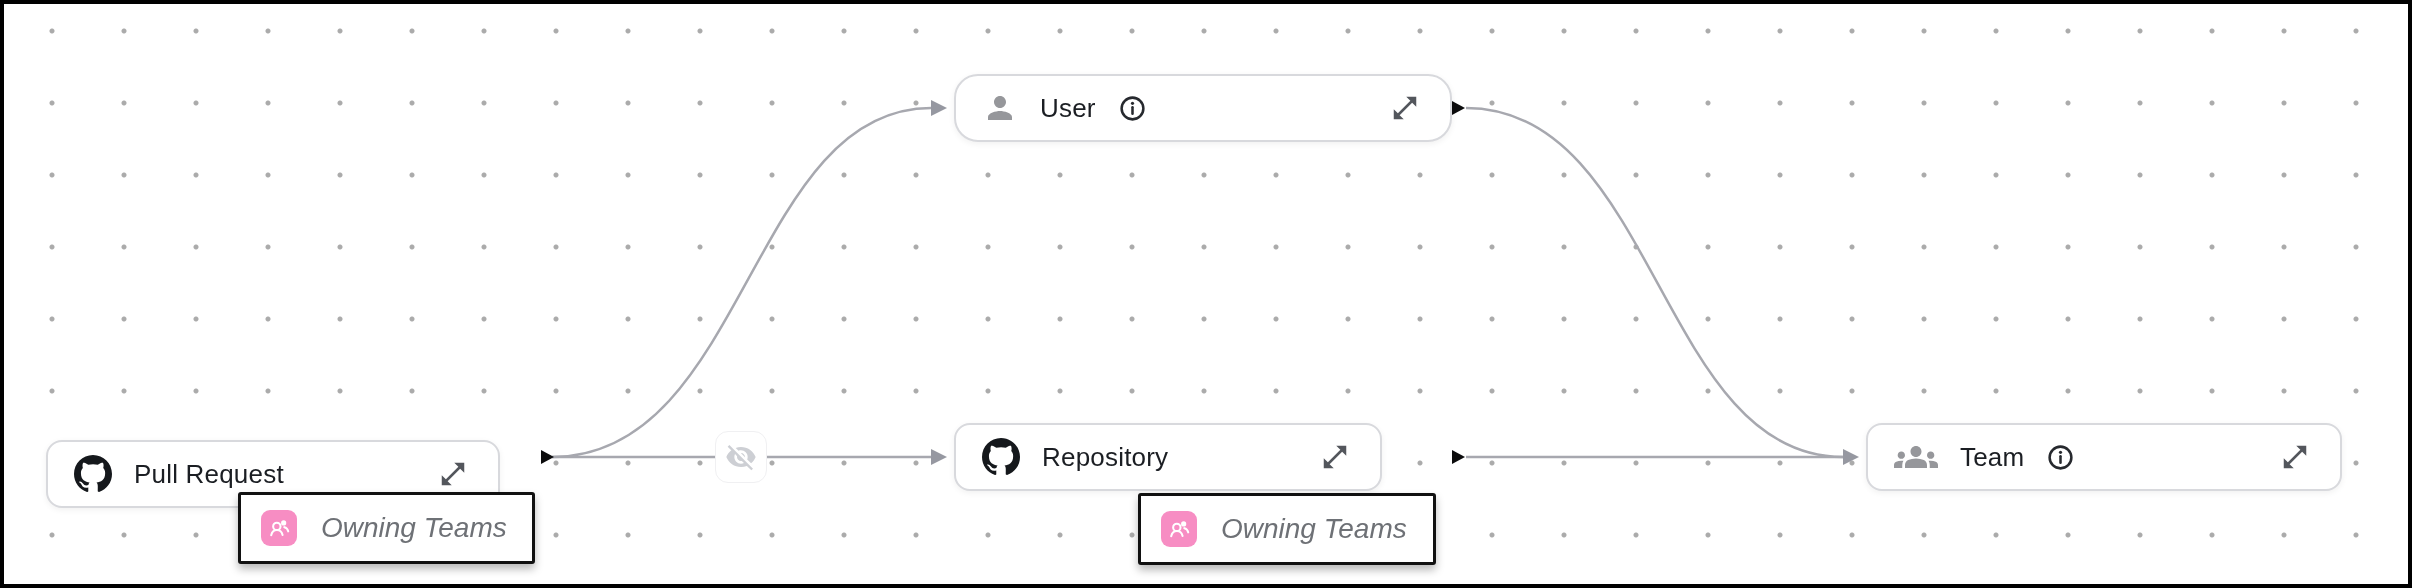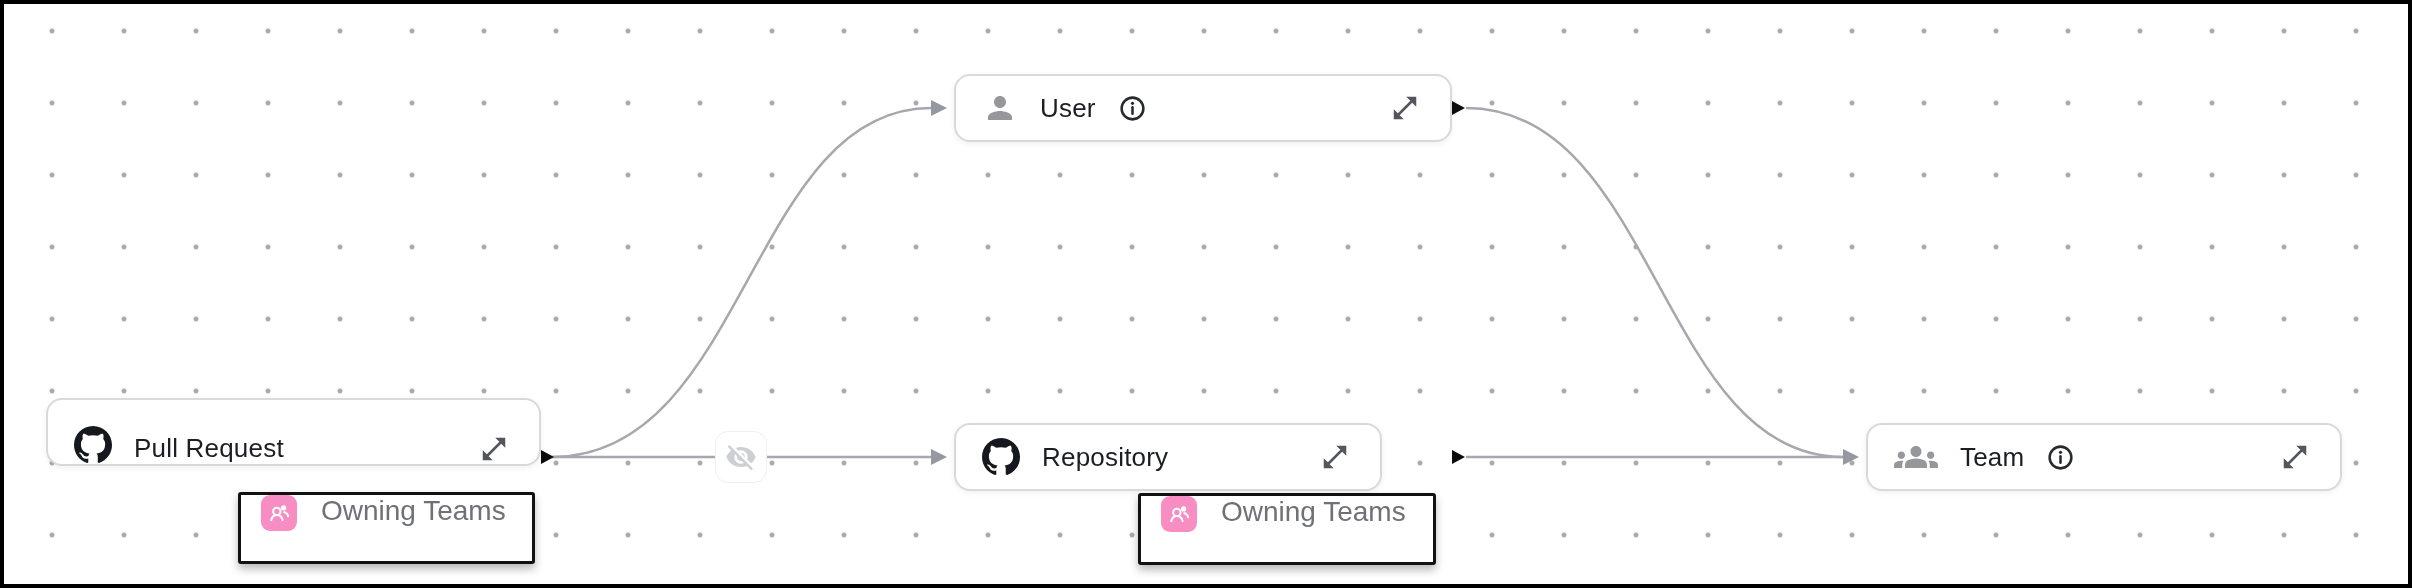--- a/index.html
+++ b/index.html
@@ -28,23 +28,23 @@
   }
   .nicon{display:flex;align-items:center;margin-right:22px;flex:none;}
   .nlabel{font-size:26px;font-weight:500;color:var(--node-title);letter-spacing:.2px;white-space:nowrap;}
   .info{display:flex;align-items:center;margin-left:22px;flex:none;cursor:pointer;}
   .expand{display:flex;align-items:center;margin-left:auto;flex:none;cursor:pointer;}
   .edge-chip{
     position:absolute;z-index:2;width:52px;height:52px;border-radius:13px;background:#fff;
     display:flex;align-items:center;justify-content:center;border:1px solid #f0f0f2;cursor:pointer;
   }
   .badge{
-    position:absolute;z-index:4;display:flex;align-items:flex-start;
+    position:absolute;z-index:4;display:flex;align-items:center;
     background:#fff;border:3px solid var(--badge-border);border-radius:3px;
-    padding:0 28px 0 20px;box-shadow:0 5px 9px rgba(0,0,0,.28);cursor:pointer;
+    padding:0 28px 0 20px;box-shadow:0 5px 9px rgba(0,0,0,.28);cursor:pointer;font-style:italic;
   }
   .bicon{
     width:36px;height:36px;border-radius:9px;background:var(--badge-icon-bg);
     display:flex;align-items:center;justify-content:center;margin-right:24px;flex:none;
   }
   .blabel{font-size:28px;color:var(--badge-text);white-space:nowrap;}
 </style>
 </head>
 <body>
 
@@ -67,35 +67,35 @@
     <polygon class="arrow-source" points="1452,101 1465,108 1452,115"></polygon>
     <polygon class="arrow-source" points="1452,450 1465,457 1452,464"></polygon>
   </svg>
 
   <div class="edge-chip" style="left:715px;top:431px;">
     <svg width="32" height="32" viewBox="0 0 24 24">
       <path fill="var(--eye-off)" d="M12 7c2.76 0 5 2.24 5 5 0 .65-.13 1.26-.36 1.83l2.92 2.92c1.51-1.26 2.7-2.89 3.43-4.75-1.73-4.39-6-7.5-11-7.5-1.4 0-2.74.25-3.98.7l2.16 2.16C10.74 7.13 11.35 7 12 7zM2 4.27l2.28 2.28.46.46C3.08 8.3 1.78 10.02 1 12c1.73 4.39 6 7.5 11 7.5 1.55 0 3.03-.3 4.38-.84l.42.42L19.73 22 21 20.73 3.27 3 2 4.27zM7.53 9.8l1.55 1.55c-.05.21-.08.43-.08.65 0 1.66 1.34 3 3 3 .22 0 .44-.03.65-.08l1.55 1.55c-.67.33-1.41.53-2.2.53-2.76 0-5-2.24-5-5 0-.79.2-1.53.53-2.2zm4.31-.78l3.15 3.15.02-.16c0-1.66-1.34-3-3-3l-.17.01z"></path>
     </svg>
   </div>
 
-  <div class="node" style="left:46px;top:398px;width:495px;height:68px;align-items:flex-end;">
+  <div class="node" style="left:46px;top:440px;width:454px;height:68px;">
     <span class="nicon">
       <svg width="38" height="38" viewBox="0 0 16 16">
           <path fill="#15181c" d="M8 0C3.58 0 0 3.58 0 8c0 3.54 2.29 6.53 5.47 7.59.4.07.55-.17.55-.38 0-.19-.01-.82-.01-1.49-2.01.37-2.53-.49-2.69-.94-.09-.23-.48-.94-.82-1.13-.28-.15-.68-.52-.01-.53.63-.01 1.08.58 1.23.82.72 1.21 1.87.87 2.33.66.07-.52.28-.87.51-1.07-1.78-.2-3.64-.89-3.64-3.95 0-.87.31-1.59.82-2.15-.08-.2-.36-1.02.08-2.12 0 0 .67-.21 2.2.82.64-.18 1.32-.27 2-.27s1.36.09 2 .27c1.53-1.04 2.2-.82 2.2-.82.44 1.1.16 1.92.08 2.12.51.56.82 1.27.82 2.15 0 3.07-1.87 3.75-3.65 3.95.29.25.54.73.54 1.48 0 1.07-.01 1.93-.01 2.2 0 .21.15.46.55.38A8.01 8.01 0 0 0 16 8c0-4.42-3.58-8-8-8z"></path>
         </svg>
     </span>
     <span class="nlabel">Pull Request</span>
     <span class="expand">
       <svg width="30" height="30" viewBox="0 0 24 24">
           <path fill="#53565c" d="M21 11V3h-8l3.29 3.29-10 10L3 13v8h8l-3.29-3.29 10-10z"></path>
         </svg>
     </span>
   </div>
 
-  <div class="node" style="left:954px;top:74px;width:498px;height:68px;">
+  <div class="node" style="left:954px;top:74px;width:498px;height:68px;border-radius:24px;">
     <span class="nicon">
       <svg width="36" height="36" viewBox="0 0 24 24">
           <path fill="var(--muted-icon)" d="M12 12c2.21 0 4-1.79 4-4s-1.79-4-4-4-4 1.79-4 4 1.79 4 4 4zm0 2c-2.67 0-8 1.34-8 4v2h16v-2c0-2.66-5.33-4-8-4z"></path>
         </svg>
     </span>
     <span class="nlabel">User</span>
     <span class="info">
       <svg width="29" height="29" viewBox="0 0 24 24">
           <circle cx="12" cy="12" r="9" fill="none" stroke="#26292e" stroke-width="2.1"></circle>
           <line x1="12" y1="11" x2="12" y2="16.4" stroke="#26292e" stroke-width="2.1" stroke-linecap="round"></line>

